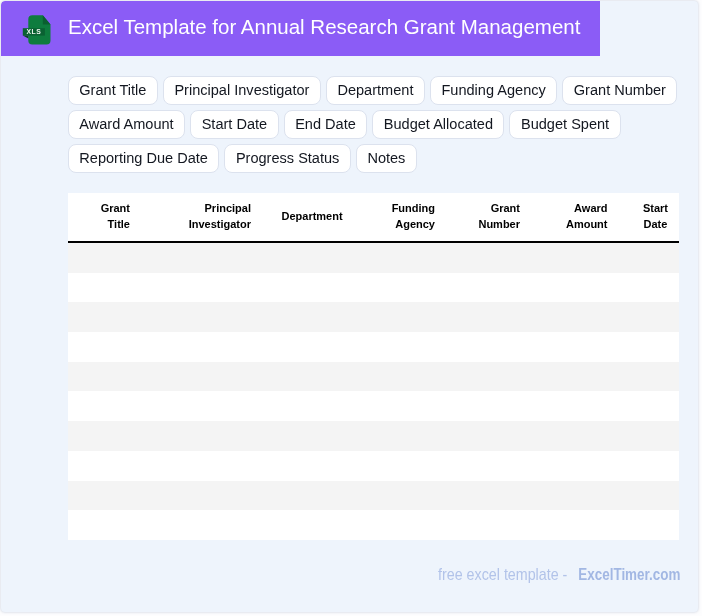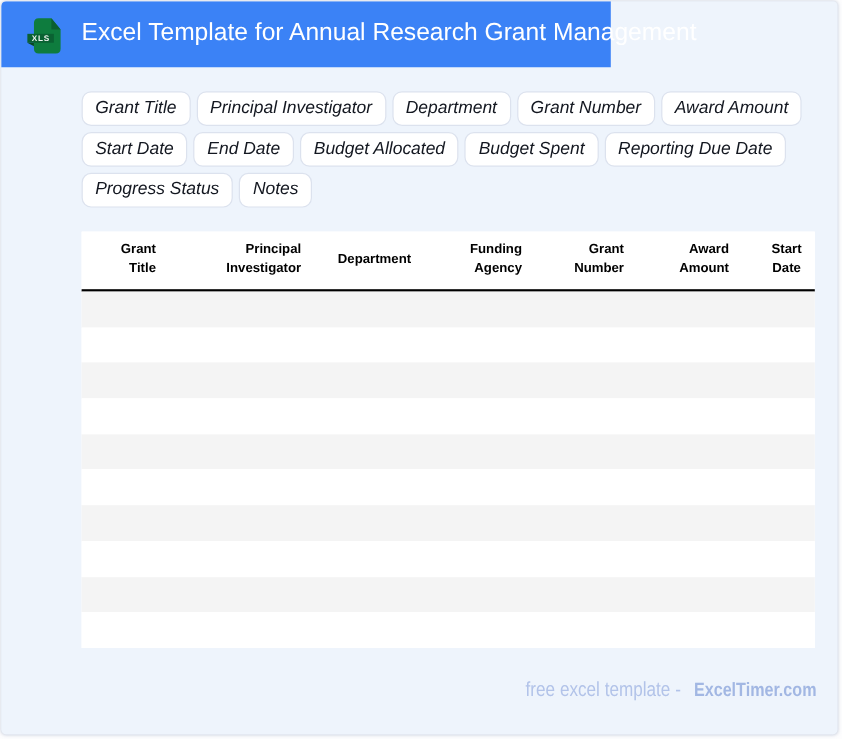--- a/index.html
+++ b/index.html
@@ -1,22 +1,22 @@
 <!DOCTYPE html>
 <html><head>
 <meta charset="utf-8">
 <style>
   html,body{margin:0;padding:0;}
   body{width:702px;height:616px;background:#fdfdfe;font-family:"Liberation Sans",sans-serif;position:relative;overflow:hidden;}
   .card{position:absolute;left:1px;top:1px;width:697px;height:611px;background:#eef4fc;border-radius:4px;box-shadow:0 0 3px rgba(150,162,190,.55);overflow:hidden;}
-  .bar{position:absolute;left:0;top:0;width:508px;height:55px;background:#3b82f6;border-radius:4px 0 0 0;}
+  .bar{position:absolute;left:0;top:0;width:599px;height:55px;background:#8b5cf6;border-radius:4px 0 0 0;}
   .title{position:absolute;left:67px;top:14px;font-size:20.5px;color:#fff;white-space:nowrap;}
   .icon{position:absolute;left:20px;top:12px;}
   .pills{position:absolute;left:66.8px;top:75.4px;width:612px;display:flex;flex-wrap:wrap;column-gap:5px;row-gap:4.6px;}
-  .pill{height:27px;line-height:27px;padding:0 10.5px;background:#fff;border:1px solid #dce2ee;border-radius:8px;font-size:14.55px;color:#131720;white-space:nowrap;font-style:italic;}
+  .pill{height:27px;line-height:27px;padding:0 10.5px;background:#fff;border:1px solid #dce2ee;border-radius:8px;font-size:14.55px;color:#131720;white-space:nowrap;}
   .tbl{position:absolute;left:67px;top:192px;width:610.5px;height:347px;background:#fff;}
   .thead{position:absolute;left:0;top:0;width:610.5px;height:50px;background:#fff;border-bottom:2px solid #000;box-sizing:border-box;}
   .thead span{position:absolute;top:8.4px;text-align:right;font-weight:bold;font-size:11px;line-height:15.5px;color:#000;white-space:nowrap;}
   .rows{position:absolute;left:0;top:50px;width:610.5px;}
   .rows div{height:29.7px;}
   .rows div:nth-child(odd){background:#f4f4f4;}
   .rows div:nth-child(even){background:#ffffff;}
   .footer{position:absolute;left:437.3px;top:563.5px;font-size:17px;color:#b2c3e9;white-space:nowrap;transform:scaleX(.84);transform-origin:0 50%;}
   .footer b{color:#a2b7e3;margin-left:13px;font-size:16px;}
 </style>
@@ -31,20 +31,21 @@
       <path d="M1.8 22.6 L7.3 22.6 L7.3 25.6 Z" fill="#07481f"></path>
       <text x="13" y="21.2" font-family="Liberation Sans, sans-serif" font-size="6.8" font-weight="bold" fill="#eef5ef" text-anchor="middle" letter-spacing="0.6">XLS</text>
     </svg>
     <div class="title">Excel Template for Annual Research Grant Management</div>
   </div>
 
   <div class="pills">
     <div class="pill">Grant Title</div>
     <div class="pill">Principal Investigator</div>
     <div class="pill">Department</div>
+    <div class="pill">Funding Agency</div>
     <div class="pill">Grant Number</div>
     <div class="pill">Award Amount</div>
     <div class="pill">Start Date</div>
     <div class="pill">End Date</div>
     <div class="pill">Budget Allocated</div>
     <div class="pill">Budget Spent</div>
     <div class="pill">Reporting Due Date</div>
     <div class="pill">Progress Status</div>
     <div class="pill">Notes</div>
   </div>

